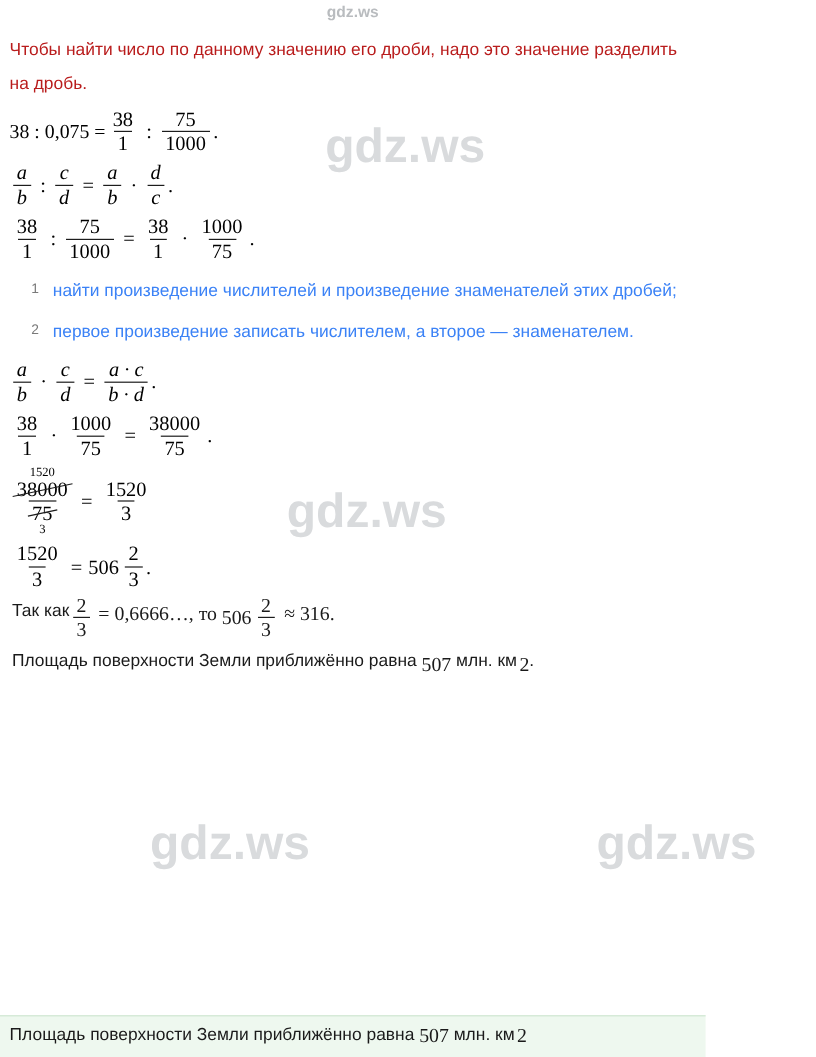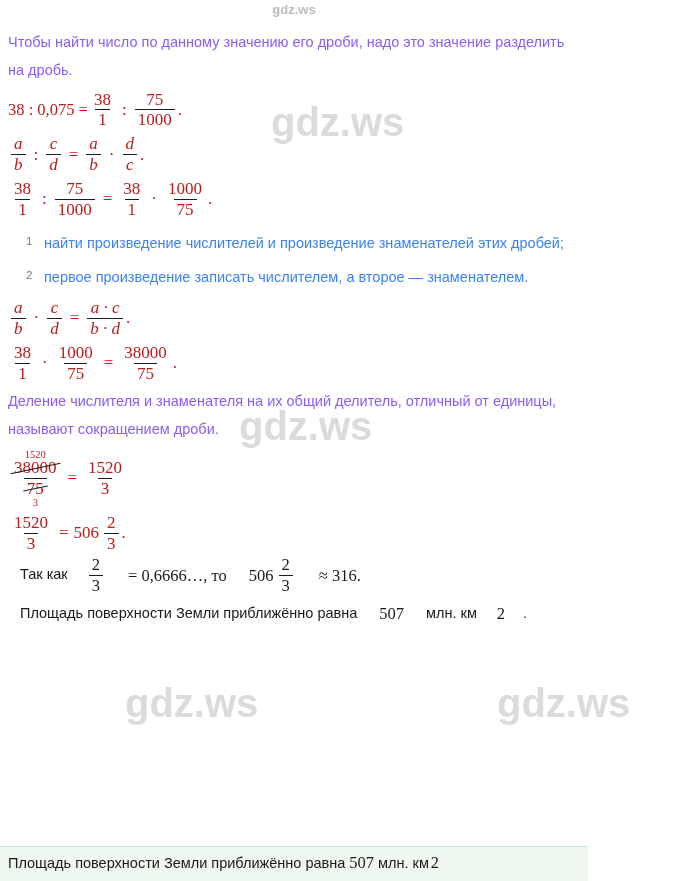--- a/index.html
+++ b/index.html
@@ -48,27 +48,27 @@
   .wm-4 { left: 497px; top: 681px; font-size: 40px; }
 
   .content {
     position: relative;
     padding: 28px 10px 0 8px;
     z-index: 2;
   }
   .para {
     font-size: 14.5px;
     line-height: 1.95;
-    color: #8b5cf6;
+    color: #b91c1c;
     margin: 0 0 2px 0;
   }
   .mathline {
     font-family: "Liberation Serif", serif;
     font-size: 17px;
-    color: #b91c1c;
+    color: #000000;
     margin: 6px 0 4px 0;
     display: flex;
     align-items: center;
     flex-wrap: wrap;
   }
   .mi { font-style: italic; font-family: "Liberation Serif", serif; }
   .op { margin: 0 5px; }
   .frac {
     display: inline-flex;
     flex-direction: column;
@@ -155,25 +155,23 @@
     border-top: 1px solid #cfe6d2;
     padding: 6px 8px 8px 8px;
     font-size: 14.5px;
     display: flex;
     align-items: center;
   }
   .sup { vertical-align: super; font-size: 10.5px; }
   .plain-line {
     font-size: 14.5px;
     line-height: 1.9;
-    margin: 4px 0 0 12px;
+    margin: 4px 0 0 2px;
     display: flex;
-    align-items: center;
     flex-wrap: wrap;
-    gap: 18px;
   }
   .sm-serif { font-family: "Liberation Serif", serif; font-size: 16.5px; }
 </style>
 </head>
 <body>
 
 <div class="page">
 
   <div class="top-watermark">gdz.ws</div>
 
@@ -282,21 +280,20 @@
         <span class="den">75</span>
       </span>
       <span class="op">=</span>
       <span class="frac">
         <span class="num">38000</span>
         <span class="den">75</span>
       </span>
       <span>.</span>
     </div>
 
-    <p class="para">Деление числителя и знаменателя на их общий делитель, отличный от единицы, называют сокращением дроби.</p>
 
     <div class="mathline">
       <span class="strike-wrap">
         <span class="above">1520</span>
         <span class="num-s struck">38000</span>
         <span class="den-s struck">75</span>
         <span class="below">3</span>
       </span>
       <span class="op">=</span>
       <span class="frac">

